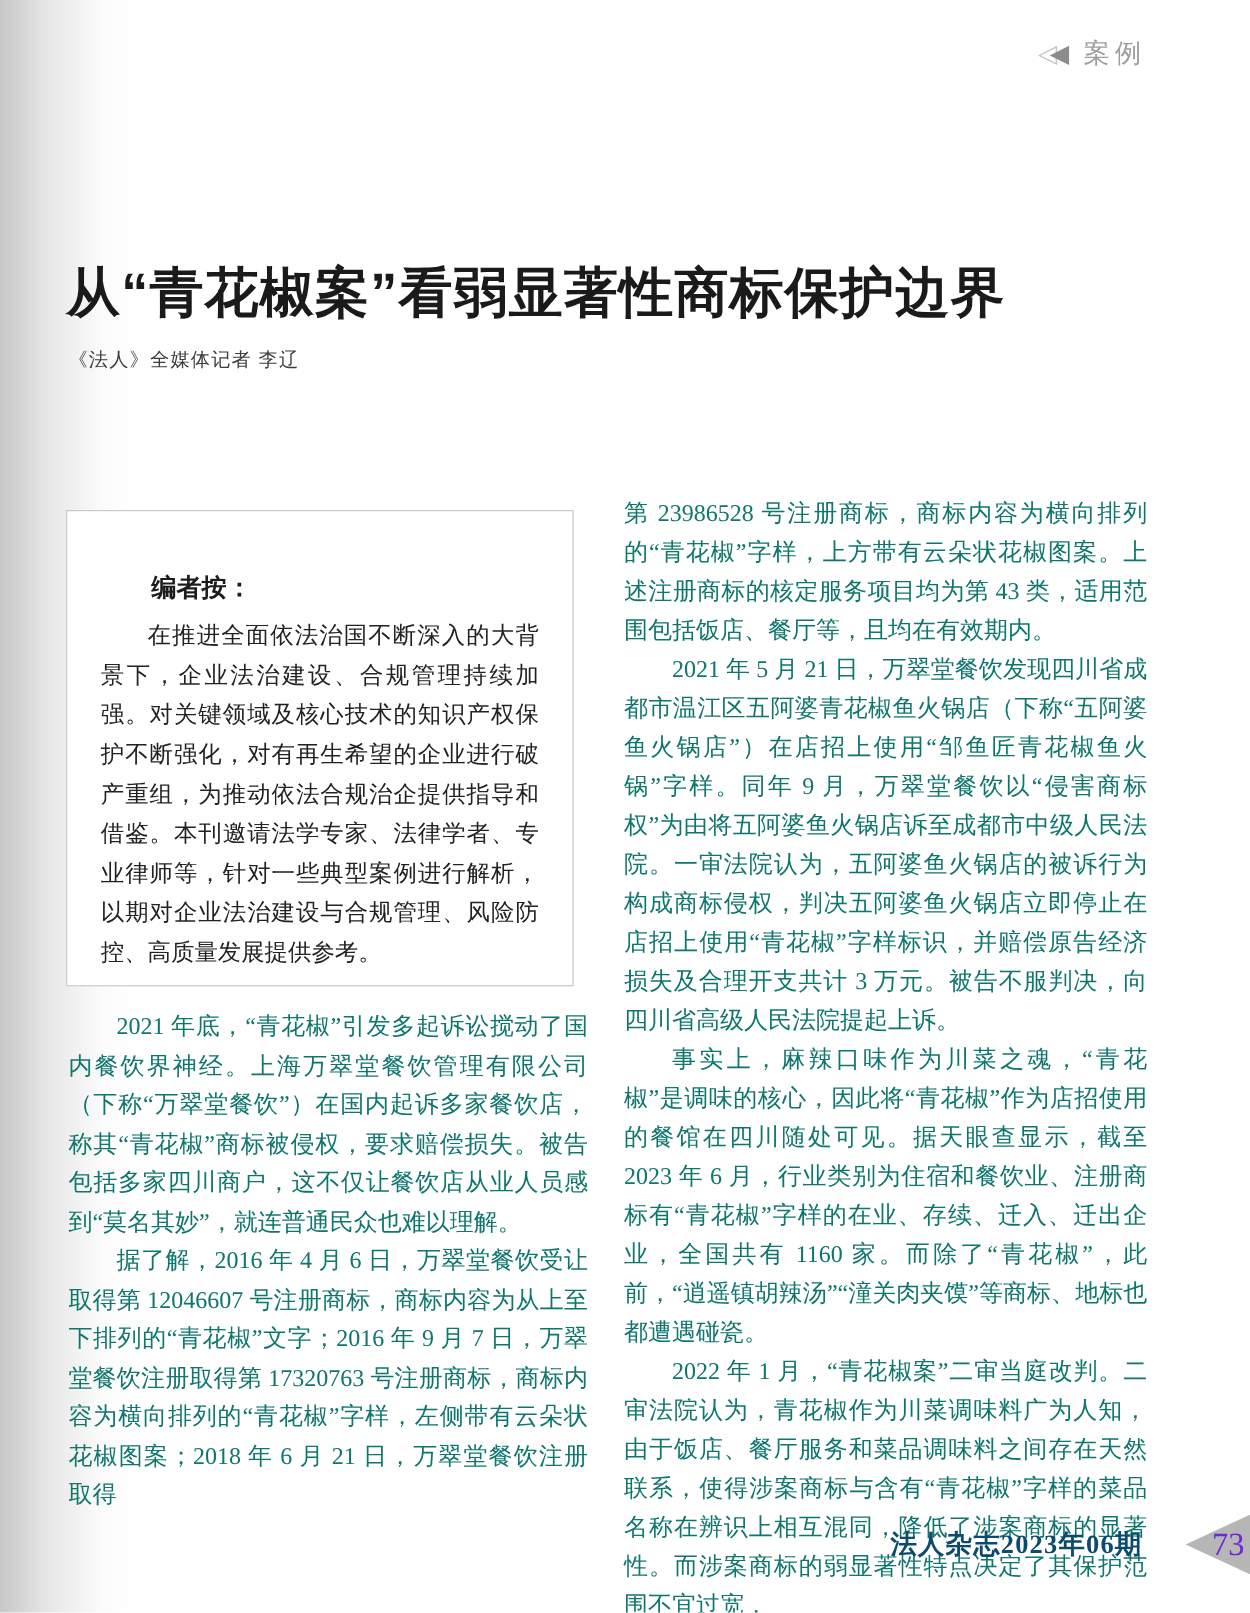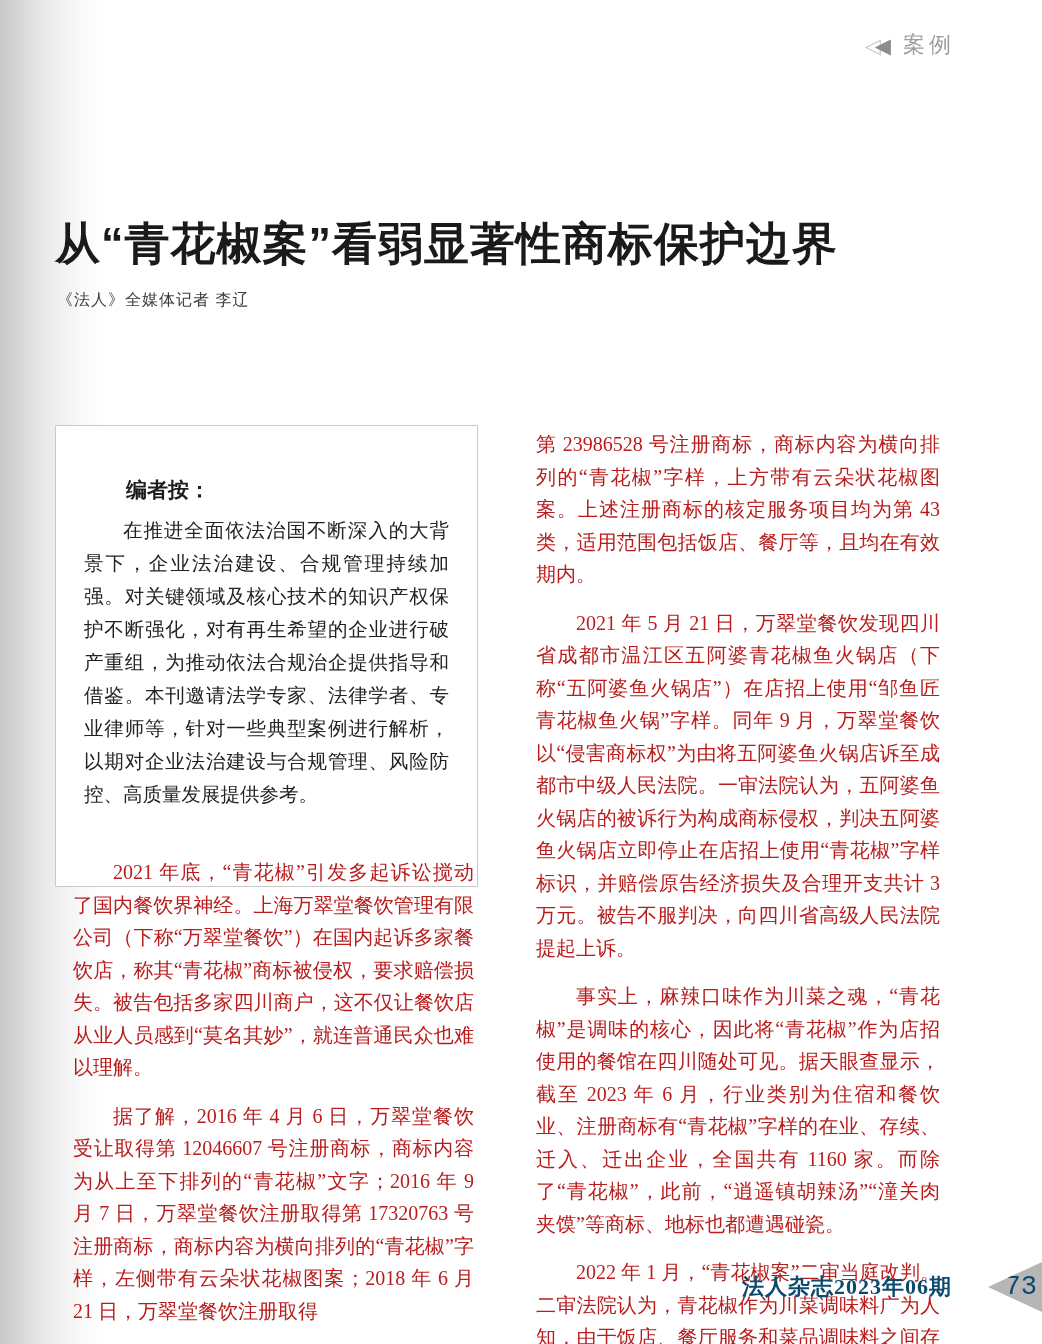--- a/index.html
+++ b/index.html
@@ -55,21 +55,21 @@
     font-family: "Liberation Sans", "DejaVu Sans", sans-serif;
     font-size: 16px;
     color: #3c3c3c;
     letter-spacing: 1px;
   }
   .editor-box {
     position: absolute;
     left: 55px;
     top: 425px;
     width: 423px;
-    height: 462px;
+    height: 397px;
     border: 1px solid #c9c9c9;
     box-sizing: border-box;
     background: #ffffff;
     padding: 50px 28px 0 28px;
   }
   .editor-label {
     font-family: "Liberation Sans", "DejaVu Sans", sans-serif;
     font-weight: bold;
     font-size: 21px;
     color: #1c1c1c;
@@ -92,24 +92,24 @@
   }
   .col-right {
     position: absolute;
     left: 520px;
     top: 412px;
     width: 436px;
   }
   .body-para {
     font-size: 20px;
     line-height: 32.5px;
-    color: #b91c1c;
+    color: #0f766e;
     text-align: justify;
     text-indent: 2em;
-    margin: 16px;
+    margin: 0;
   }
   .body-para.no-indent { text-indent: 0; }
   .footer-mag {
     position: absolute;
     right: 90px;
     bottom: 42px;
     font-size: 22px;
     font-weight: bold;
     color: #0c4a6e;
     letter-spacing: 1px;
@@ -121,23 +121,23 @@
     width: 54px;
     height: 50px;
     background: #b6b6b6;
     clip-path: polygon(0 50%, 100% 0, 100% 100%);
     display: flex;
     align-items: center;
     justify-content: flex-end;
   }
   .page-num {
     font-size: 27px;
-    color: #0c4a6e;
+    color: #6d28d9;
     padding-right: 5px;
-    font-family: Liberation Mono, monospace;
+    font-family: Liberation Serif, serif;
   }
 </style>
 </head>
 <body>
 
 <div class="page">
 
   <div class="edge-shadow"></div>
 
   <div class="header">

